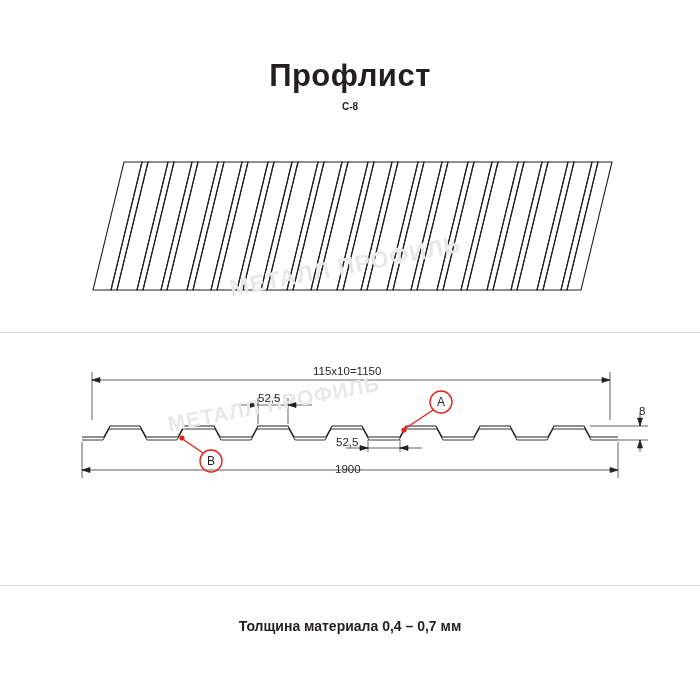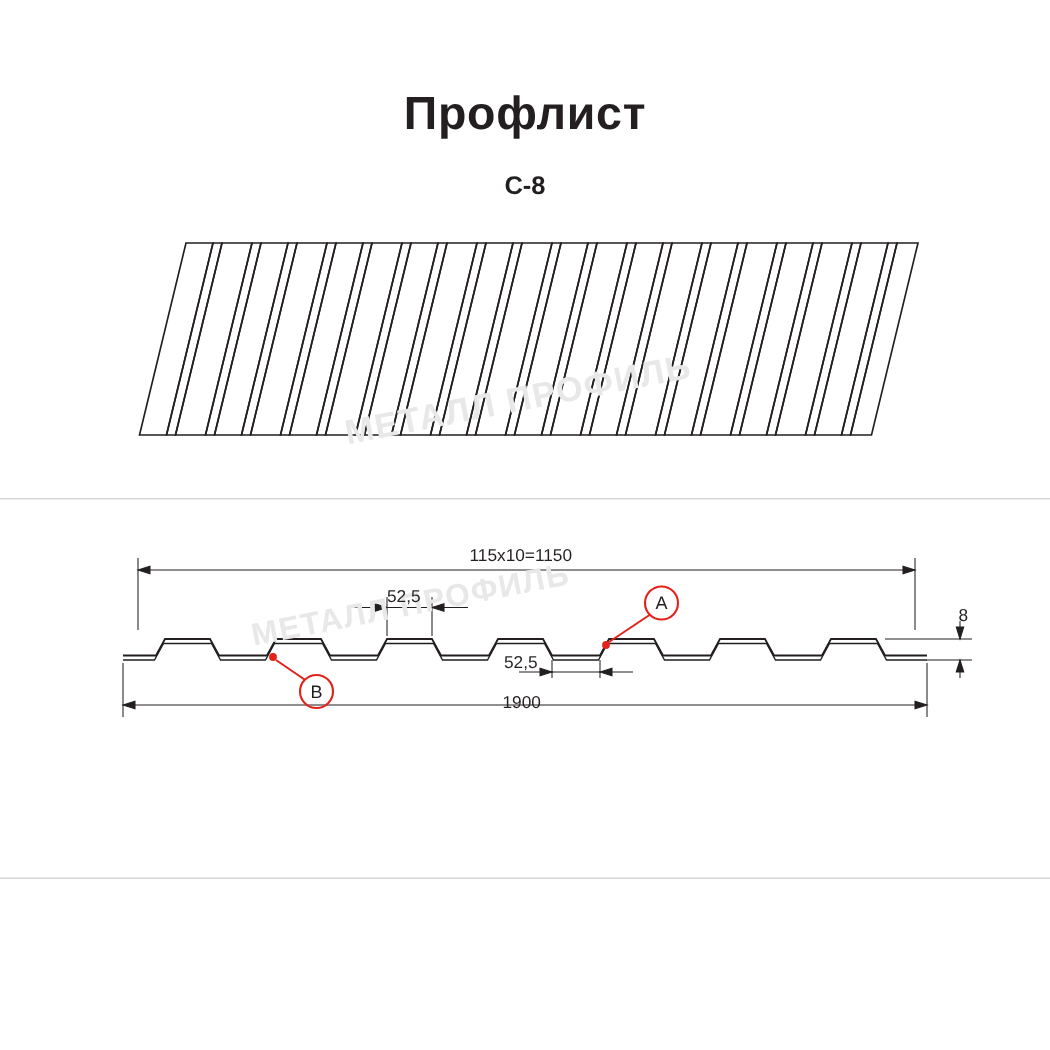--- a/index.html
+++ b/index.html
@@ -27,25 +27,25 @@
     left: 0;
     width: 700px;
     text-align: center;
     font-size: 31px;
     font-weight: bold;
     letter-spacing: 0.5px;
     color: #231f20;
   }
   .subtitle {
     position: absolute;
-    top: 114px;
-    left: 0;
-    width: 700px;
-    text-align: center;
-    font-size: 17px;
+    top: 101px;
+    left: 0;
+    width: 700px;
+    text-align: center;
+    font-size: 10px;
     font-weight: bold;
     color: #231f20;
   }
   .footnote {
     position: absolute;
     top: 618px;
     left: 0;
     width: 700px;
     text-align: center;
     font-size: 14px;
@@ -240,13 +240,14 @@
 
   <div class="label" style="top:365px; left:313px;">115х10=1150</div>
   <div class="label" style="top:392px; left:258px;">52,5</div>
   <div class="label" style="top:436px; left:336px;">52,5</div>
   <div class="label" style="top:463px; left:335px;">1900</div>
   <div class="label" style="top:405px; left:639px;">8</div>
 
   <div class="callout-letter" style="top:395px; left:430px;">A</div>
   <div class="callout-letter" style="top:454px; left:200px;">B</div>
 
+  <div class="footnote">Толщина материала 0,4 – 0,7 мм</div>
 </div>
 
 </body></html>

